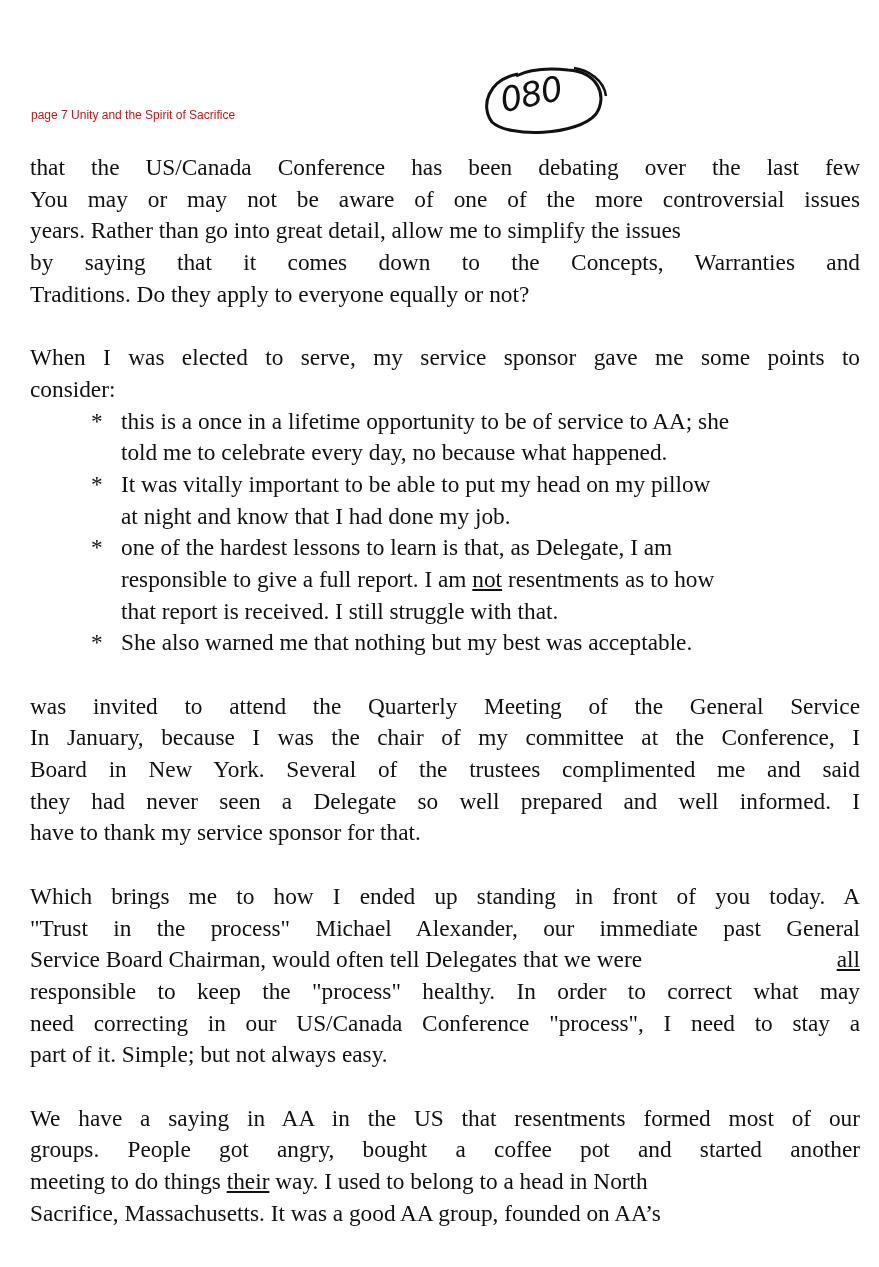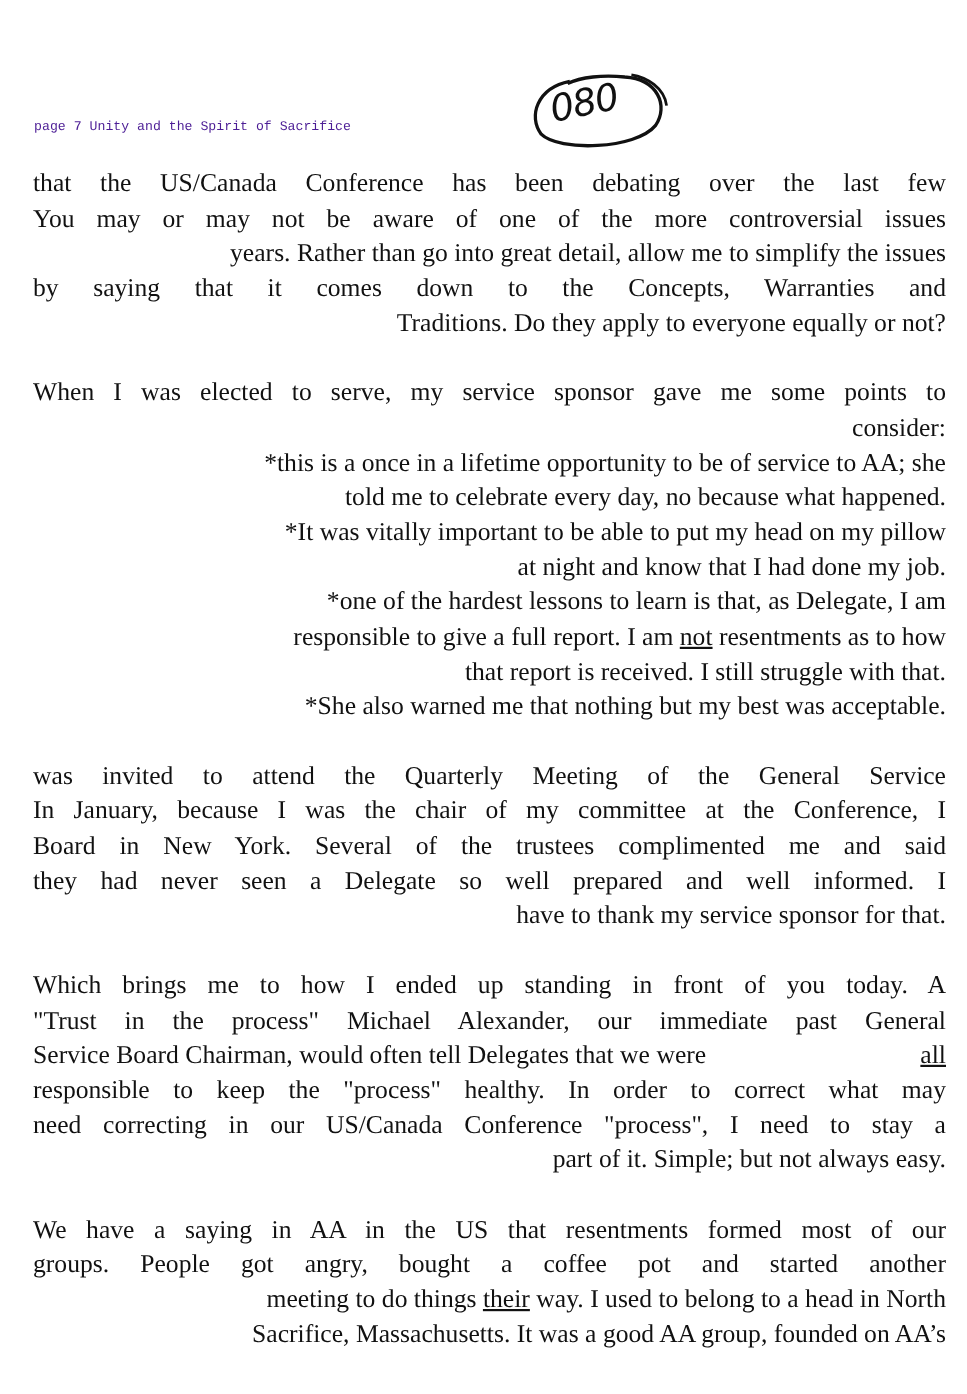--- a/index.html
+++ b/index.html
@@ -1,34 +1,34 @@
 <!DOCTYPE html>
 <html><head>
 <meta charset="utf-8">
 <style>
   html, body { margin: 0; padding: 0; background: #ffffff; }
   body { width: 879px; height: 1267px; position: relative; overflow: hidden; color: #111; }
   .header {
     position: absolute; left: 31px; top: 108px;
-    font-family: Liberation Mono, monospace; font-size: 12px; color: #4c1d95;
+    font-family: Liberation Sans, sans-serif; font-size: 12px; color: #b91c1c;
   }
   .stamp {
     position: absolute; left: 478px; top: 66px; width: 132px; height: 72px;
   }
   .stamp svg { width: 100%; height: 100%; }
   .stamp-text {
     position: absolute; left: 22px; top: 8px;
     font-family: "DejaVu Sans", sans-serif; font-size: 34px; color: #111;
     transform: rotate(-12deg); letter-spacing: -1px; font-style: italic;
   }
   .body-text {
     position: absolute; left: 30px; top: 152px; width: 830px;
     font-family: "Liberation Serif", serif; font-size: 23.3px; line-height: 31.7px;
   }
-  .line { white-space: nowrap; display: block; height: 31.7px; text-align: right; }
+  .line { white-space: nowrap; display: block; height: 31.7px; }
   .justify { text-align: justify; text-align-last: justify; white-space: normal; }
   .gap { height: 31.7px; }
   .bullet-line { padding-left: 61px; }
   .bullet-cont { padding-left: 91px; }
   .star { display: inline-block; width: 30px; }
   u { text-decoration: underline; }
 </style>
 </head>
 <body>
 

